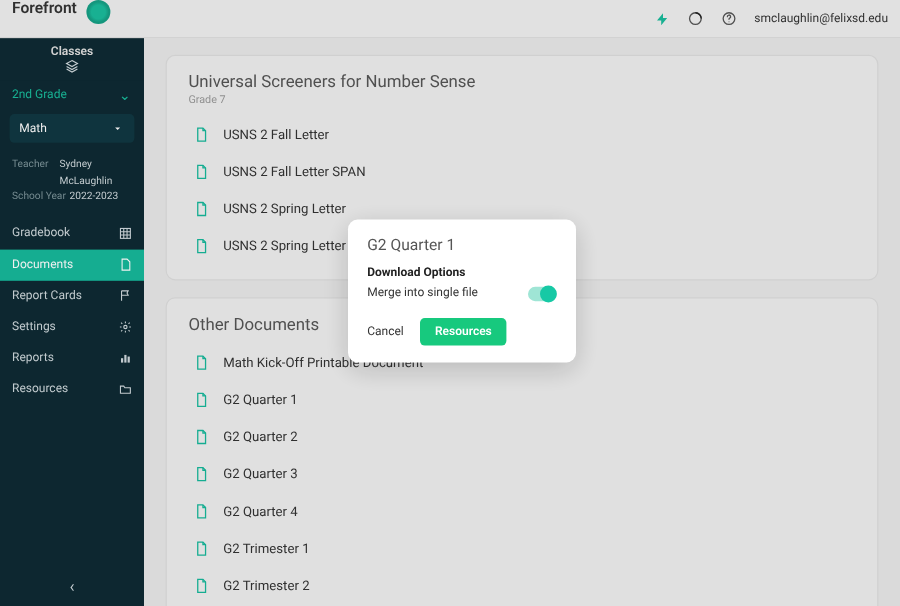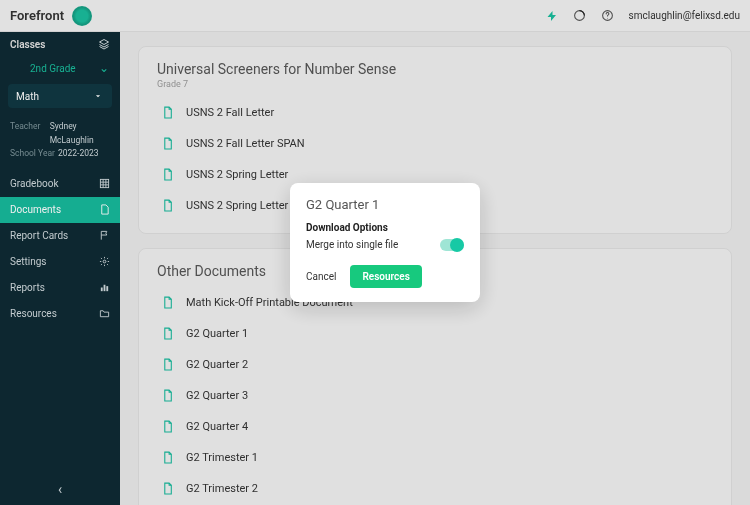--- a/index.html
+++ b/index.html
@@ -1,31 +1,31 @@
 <!DOCTYPE html>
 <html><head>
 <meta charset="utf-8">
 <style>
 * { margin: 0; padding: 0; box-sizing: border-box; font-family: -apple-system, BlinkMacSystemFont, "Segoe UI", Roboto, sans-serif; }
 body { width: 750px; height: 505px; overflow: hidden; background: #e8e8e8; position: relative; }
 
-.topbar { height: 32px; background: #f0f0f0; display: flex; align-items: center; padding: 0 10px; border-bottom: 1px solid #ddd; }
+.topbar { height: 32px; background: #f0f0f0; display: flex; padding: 0 10px; border-bottom: 1px solid #ddd; }
 .brand { font-size: 13px; font-weight: 600; color: #333; }
 .brand-logo { width: 20px; height: 20px; border-radius: 50%; background: radial-gradient(circle, #1abc9c 40%, #16a085 60%); margin-left: 8px; display: inline-block; }
 .topbar-right { margin-left: auto; display: flex; align-items: center; gap: 14px; }
 .top-icon { width: 14px; height: 14px; display: flex; align-items: center; justify-content: center; color: #555; font-size: 12px; }
 .user-email { font-size: 10px; color: #333; }
 
 .wrap { display: flex; height: 473px; }
 
 .sidebar { width: 120px; background: #0e2a33; color: #cfd8dc; font-size: 10px; display: flex; flex-direction: column; }
 .sb-row { display: flex; align-items: center; justify-content: space-between; padding: 6px 10px; cursor: pointer; }
 .sb-row .lbl { white-space: nowrap; overflow: hidden; text-overflow: ellipsis; }
-.sb-row.classes { background: #0e2a33; font-weight: 600; color: #e0e0e0; }
-.sb-row.grade { color: #1abc9c; margin-left: 20px; }
+.sb-row.classes { background: #0e2a33; font-weight: 600; color: #e0e0e0; flex-direction: column; }
+.sb-row.grade { color: #1abc9c; }
 .sb-subject { margin: 4px 8px 8px; background: #103842; border-radius: 4px; padding: 6px 8px; display: flex; align-items: center; justify-content: space-between; color: #fff; }
 .sb-meta { padding: 4px 10px 10px; font-size: 8.5px; color: #9bb0b6; line-height: 1.6; }
 .sb-meta .mrow { display: flex; }
 .sb-meta .mlbl { width: 48px; color: #7d949a; }
 .sb-item { display: flex; align-items: center; justify-content: space-between; padding: 7px 10px; cursor: pointer; color: #cfd8dc; }
 .sb-item.active { background: #17b89b; color: #fff; }
 .sb-icon { width: 12px; height: 12px; display: inline-flex; align-items: center; justify-content: center; }
 .sb-footer { margin-top: auto; padding: 10px; display: flex; justify-content: center; }
 .chev { font-size: 12px; }
 

